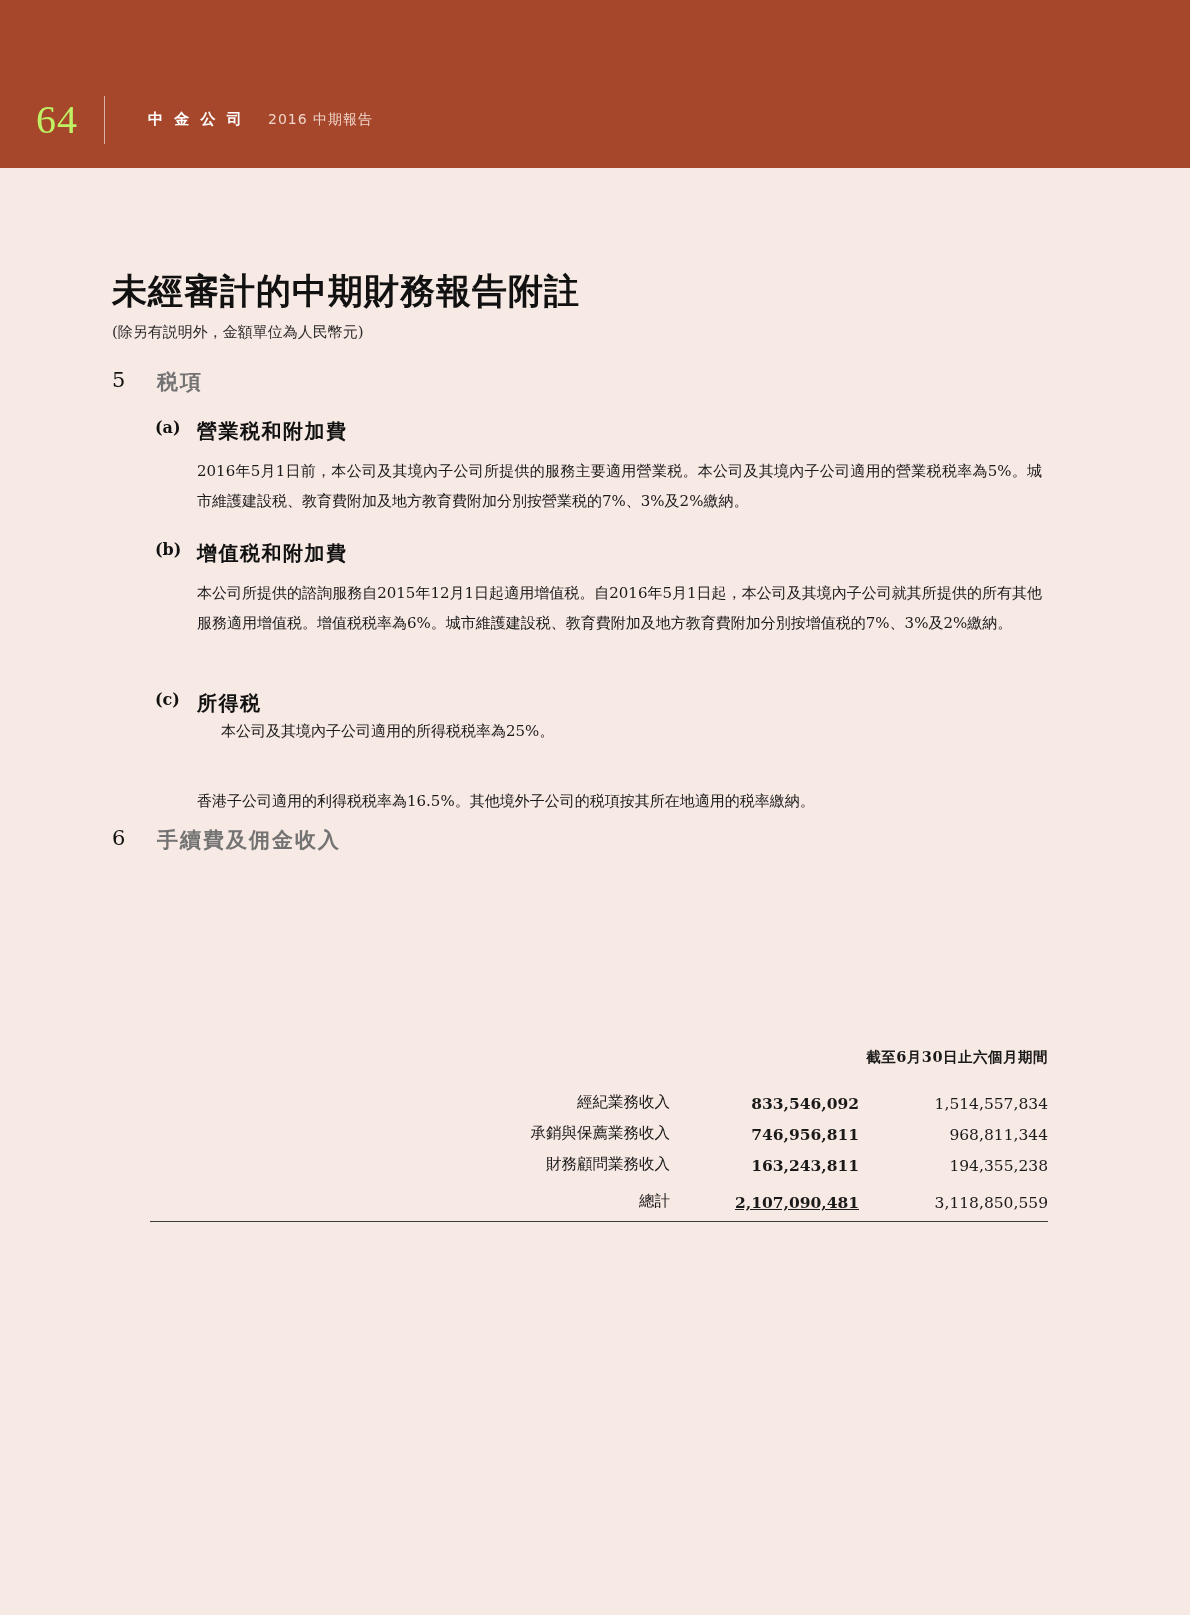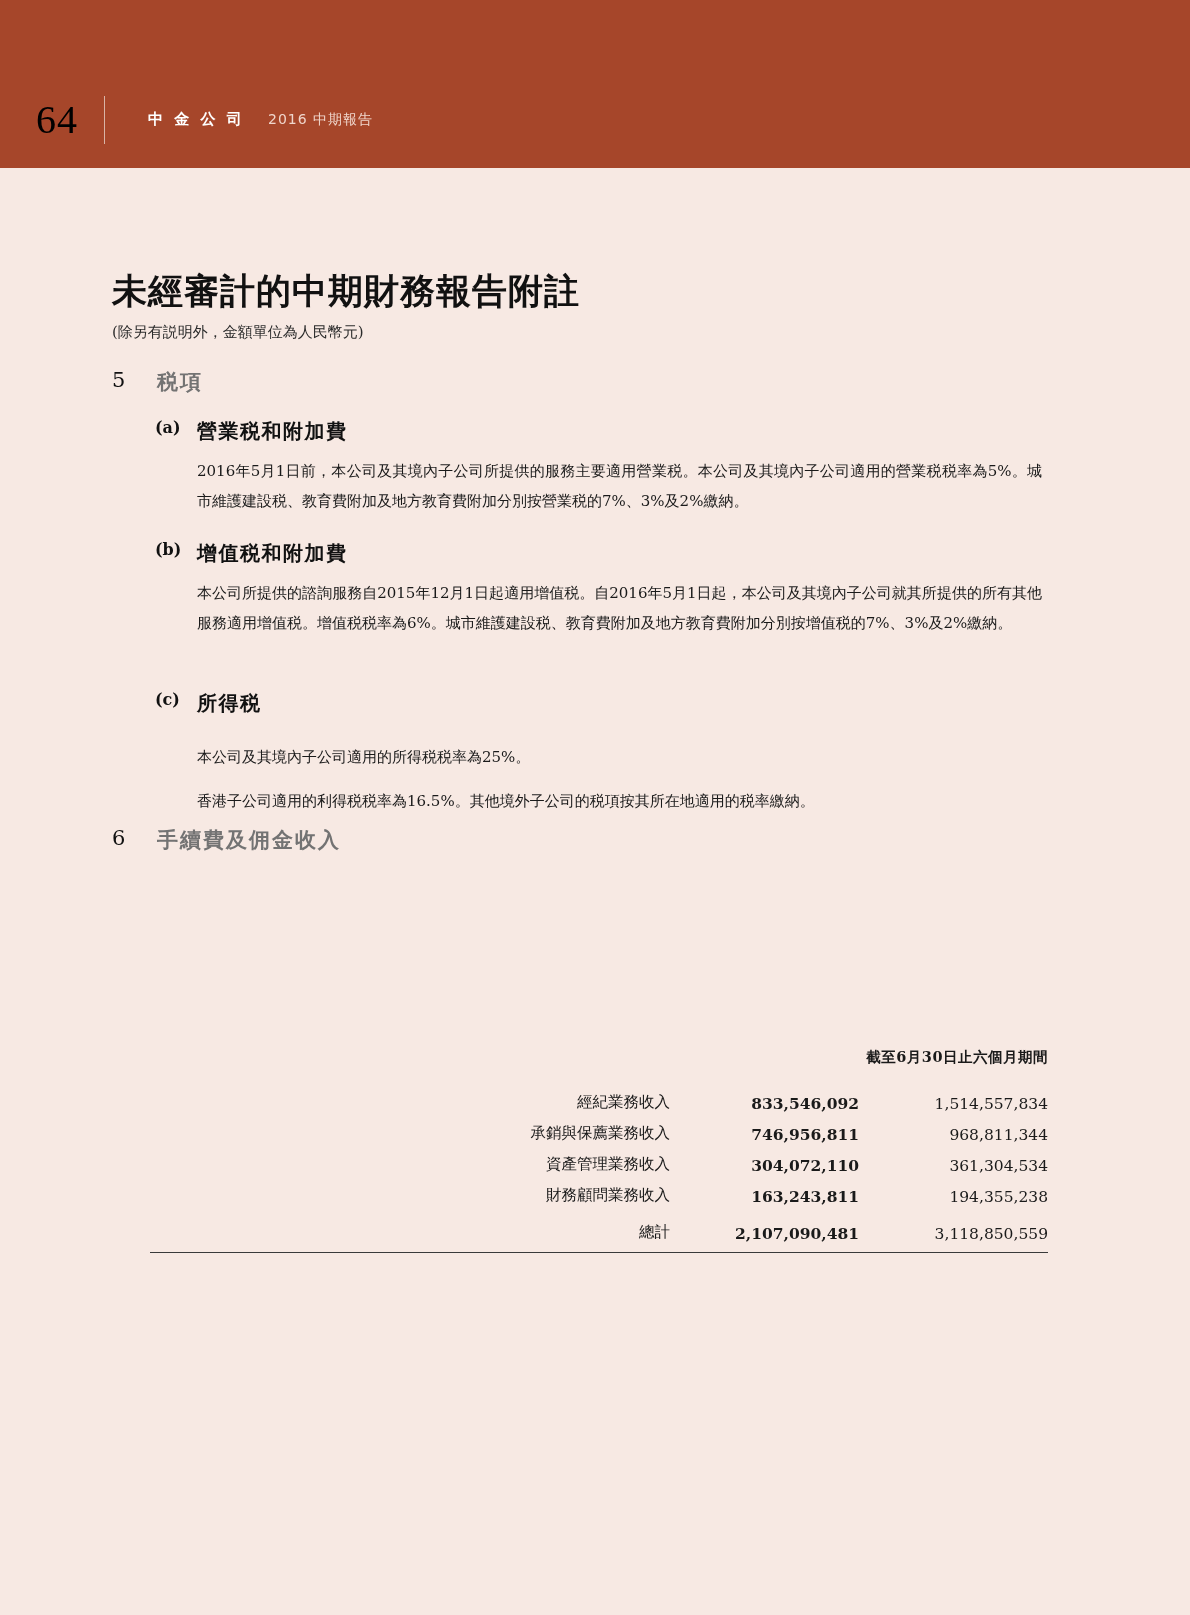--- a/index.html
+++ b/index.html
@@ -23,21 +23,21 @@
     width: 1190px;
     height: 168px;
     background: #a6462a;
   }
   .page-number {
     position: absolute;
     left: 36px;
     top: 96px;
     font-family: "Liberation Serif", serif;
     font-size: 40px;
-    color: #000000;
+    color: #bef264;
     letter-spacing: 1px;
   }
   .header-divider {
     position: absolute;
     left: 104px;
     top: 96px;
     width: 1px;
     height: 48px;
     background: #d9b4a6;
   }
@@ -191,21 +191,21 @@
     padding-top: 5px !important;
     padding-bottom: 5px !important;
     font-size: 15.5px;
   }
   .data-row td.col-num.b { font-weight: bold; }
   .total-row td {
     padding-top: 11px !important;
     padding-bottom: 9px !important;
     font-size: 15.5px;
   }
-  .total-row td.b { font-weight: bold; }
+  .total-row td.b { font-weight: bold; text-decoration: underline; }
 </style>
 </head>
 <body>
 
 <div class="header-band">
   <div class="page-number">64</div>
   <div class="header-divider"></div>
   <div class="header-company">中 金 公 司</div>
   <div class="header-report">2016 中期報告</div>
 </div>
@@ -228,21 +228,21 @@
 
   <div class="sub" style="top:372px;">
     <span class="sub-label">(b)</span>
     <span class="sub-title">增值税和附加費</span>
     <div class="para" style="top:38px;">本公司所提供的諮詢服務自2015年12月1日起適用增值税。自2016年5月1日起，本公司及其境內子公司就其所提供的所有其他服務適用增值税。增值税税率為6%。城市維護建設税、教育費附加及地方教育費附加分別按增值税的7%、3%及2%繳納。</div>
   </div>
 
   <div class="sub" style="top:522px;">
     <span class="sub-label">(c)</span>
     <span class="sub-title">所得税</span>
-    <div class="para" style="top:52px;">本公司及其境內子公司適用的所得税税率為25%。</div>
+    <div class="para" style="top:26px;margin-left:24px;">本公司及其境內子公司適用的所得税税率為25%。</div>
     <div class="para" style="top:96px;">香港子公司適用的利得税税率為16.5%。其他境外子公司的税項按其所在地適用的税率繳納。</div>
   </div>
 
   <div class="sec" style="top:658px;">
     <span class="sec-num">6</span>
     <span class="sec-title">手續費及佣金收入</span>
   </div>
 
   <div class="table-wrap">
     <table class="fin">
@@ -259,25 +259,20 @@
         <td class="col-label">經紀業務收入</td>
         <td class="col-num b">833,546,092</td>
         <td class="col-num">1,514,557,834</td>
       </tr>
       <tr class="data-row">
         <td class="col-label">承銷與保薦業務收入</td>
         <td class="col-num b">746,956,811</td>
         <td class="col-num">968,811,344</td>
       </tr>
       <tr class="data-row">
-        <td class="col-label">資產管理業務收入</td>
-        <td class="col-num b">304,072,110</td>
-        <td class="col-num">361,304,534</td>
-      </tr>
-      <tr class="data-row">
         <td class="col-label">財務顧問業務收入</td>
         <td class="col-num b">163,243,811</td>
         <td class="col-num">194,355,238</td>
       </tr>
 
       <tr class="total-row rule-bot">
         <td class="col-label">總計</td>
         <td class="col-num b">2,107,090,481</td>
         <td class="col-num">3,118,850,559</td>
       </tr>

